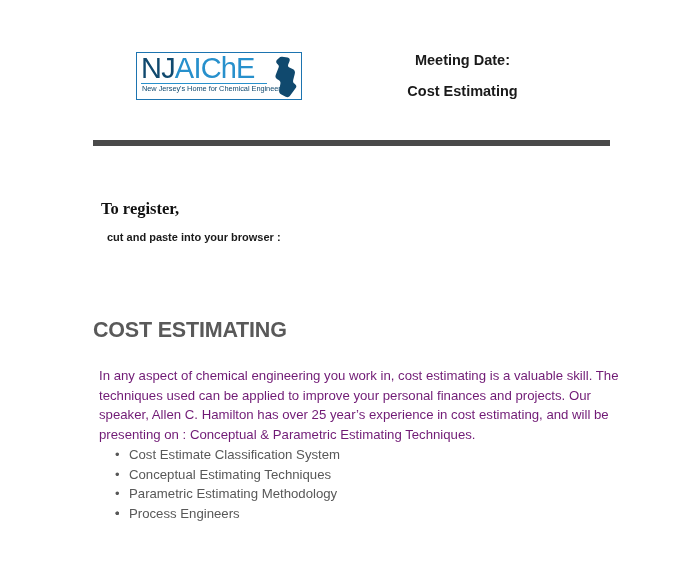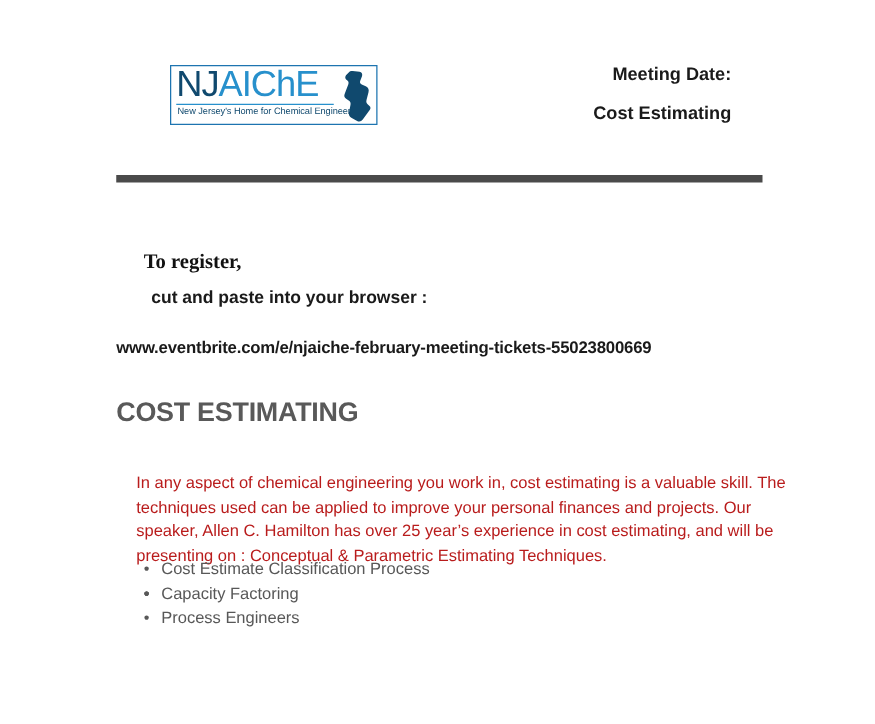--- a/index.html
+++ b/index.html
@@ -97,52 +97,51 @@
     width: 245px;
     text-align: center;
     font-family: "Liberation Sans", sans-serif;
     font-weight: bold;
     font-size: 14.5px;
     color: #1a1a1a;
   }
   .meeting-info .line {
     margin-bottom: 15px;
     white-space: nowrap;
-    text-align: right;
   }
   .meeting-info .line:last-child { margin-bottom: 0; }
 
   .divider {
     position: absolute;
     left: 93px;
     top: 140px;
     width: 517px;
     height: 6px;
     background: #4a4a4a;
   }
 
   
   .register {
     position: absolute;
-    left: 115px;
+    left: 101px;
     top: 199px;
     width: 440px;
   }
   .register-line1 {
     font-family: "Liberation Serif", serif;
     font-weight: bold;
     font-size: 16.5px;
     line-height: 20px;
     color: #111111;
     margin: 0 0 9px 0;
   }
   .register-line2 {
     font-family: "Liberation Sans", sans-serif;
     font-weight: bold;
-    font-size: 14px;
+    font-size: 11px;
     line-height: 19px;
     color: #1a1a1a;
     margin: 0 0 0 6px;
   }
 
   .url-line {
     position: absolute;
     left: 93px;
     top: 269px;
     font-family: "Liberation Sans", sans-serif;
@@ -169,22 +168,22 @@
   }
 
   .body-copy {
     position: absolute;
     left: 93px;
     top: 360px;
     width: 522px;
     font-family: "Liberation Sans", sans-serif;
     font-size: 13.2px;
     line-height: 19.5px;
-    color: #b91c1c;
-    margin: 16px;
+    color: #701a75;
+    margin: 6px;
   }
 
   .bullet-list {
     position: absolute;
     left: 93px;
     top: 445px;
     width: 400px;
     margin: 0;
     padding: 0 0 0 36px;
     list-style: none;
@@ -233,27 +232,26 @@
 
   </div>
 
   <div class="divider"></div>
 
   <div class="register">
     <p class="register-line1">To register,</p>
     <p class="register-line2">cut and paste into your browser :</p>
   </div>
 
-  <div class="url-line">www.eventbrite.com/e/njaiche-february-meeting-tickets-55023800669</div>
 
   <h1 class="section-title">COST ESTIMATING</h1>
 
   <p class="body-copy">In any aspect of chemical engineering you work in, cost estimating is a valuable skill.  The techniques used can be applied to improve your personal finances and projects.  Our speaker, Allen C. Hamilton has over 25 year’s experience in cost estimating, and will be presenting on : Conceptual &amp; Parametric Estimating Techniques.</p>
 
   <ul class="bullet-list">
-    <li><span class="dot">•</span><span>Cost Estimate Classification Process</span></li>
+    <li><span class="dot">•</span><span>Cost Estimate Classification System</span></li>
+    <li><span class="dot">•</span><span>Conceptual Estimating Techniques</span></li>
+    <li><span class="dot">•</span><span>Parametric Estimating Methodology</span></li>
     <li><span class="dot">•</span></li>
-    <li><span class="dot">•</span></li>
-    <li><span class="dot">•</span><span>Capacity Factoring</span></li>
     <li><span class="dot">•</span><span>Process Engineers</span></li>
   </ul>
 
 </div>
 
 </body></html>

